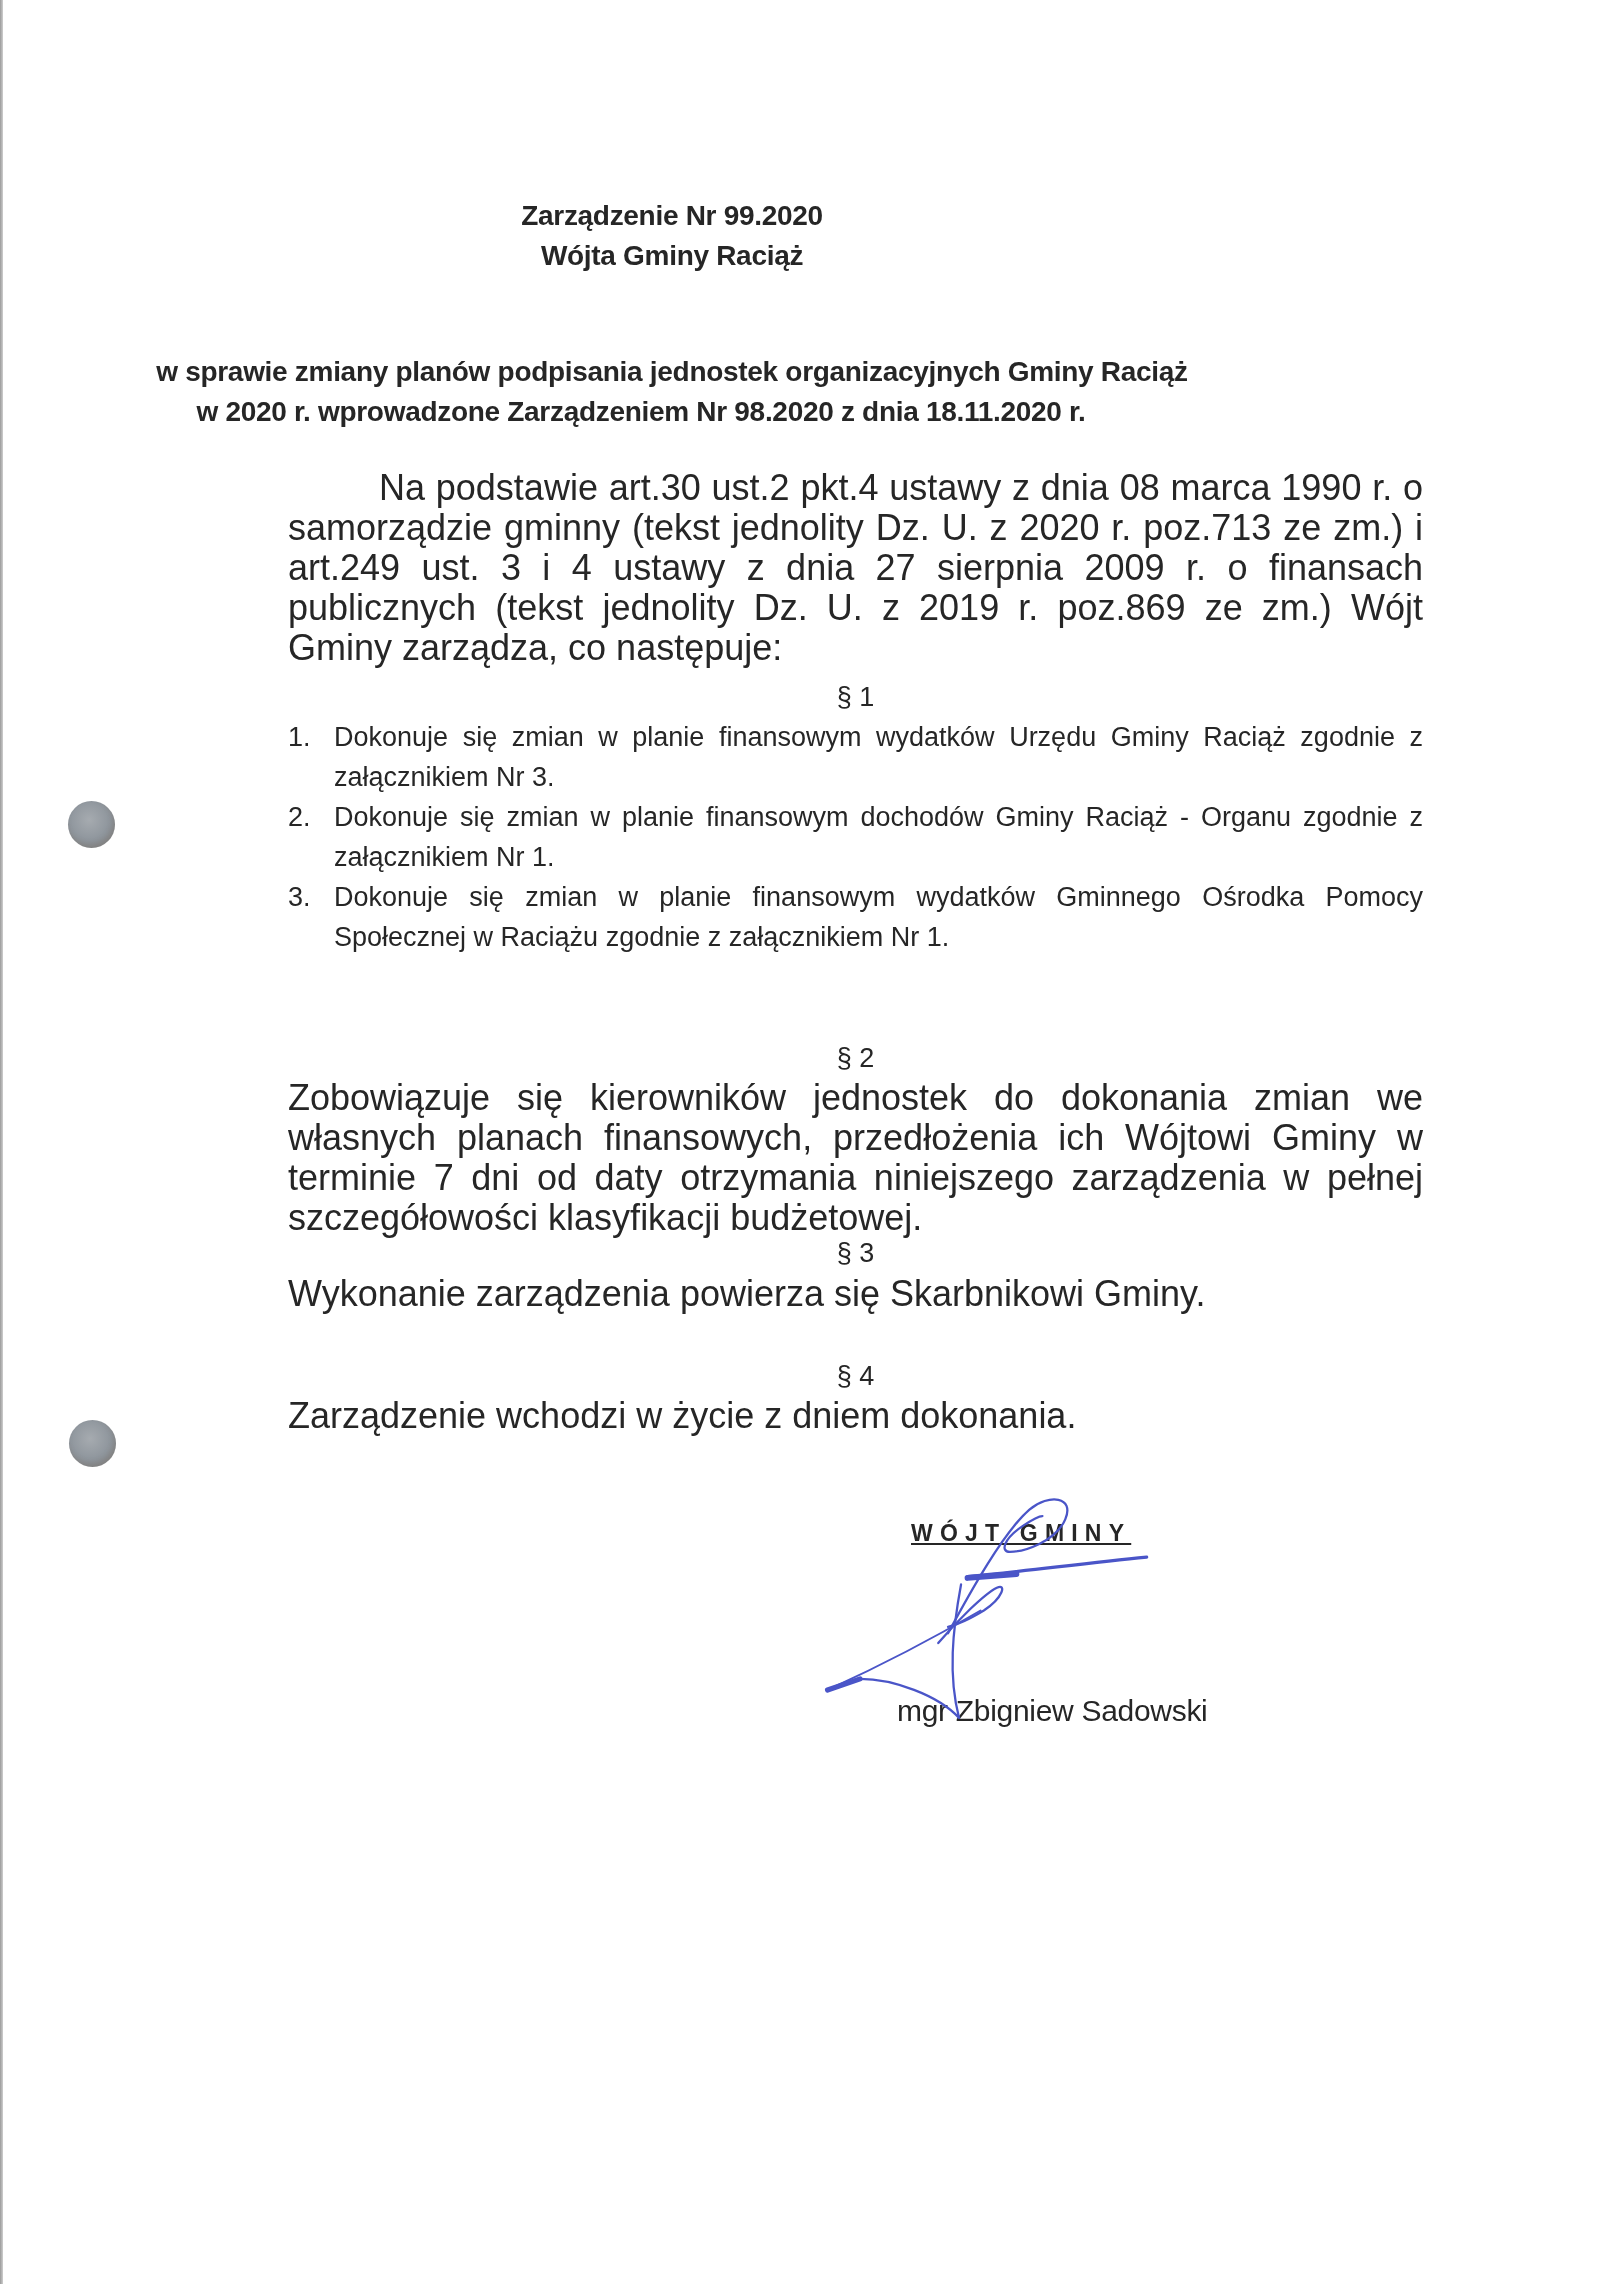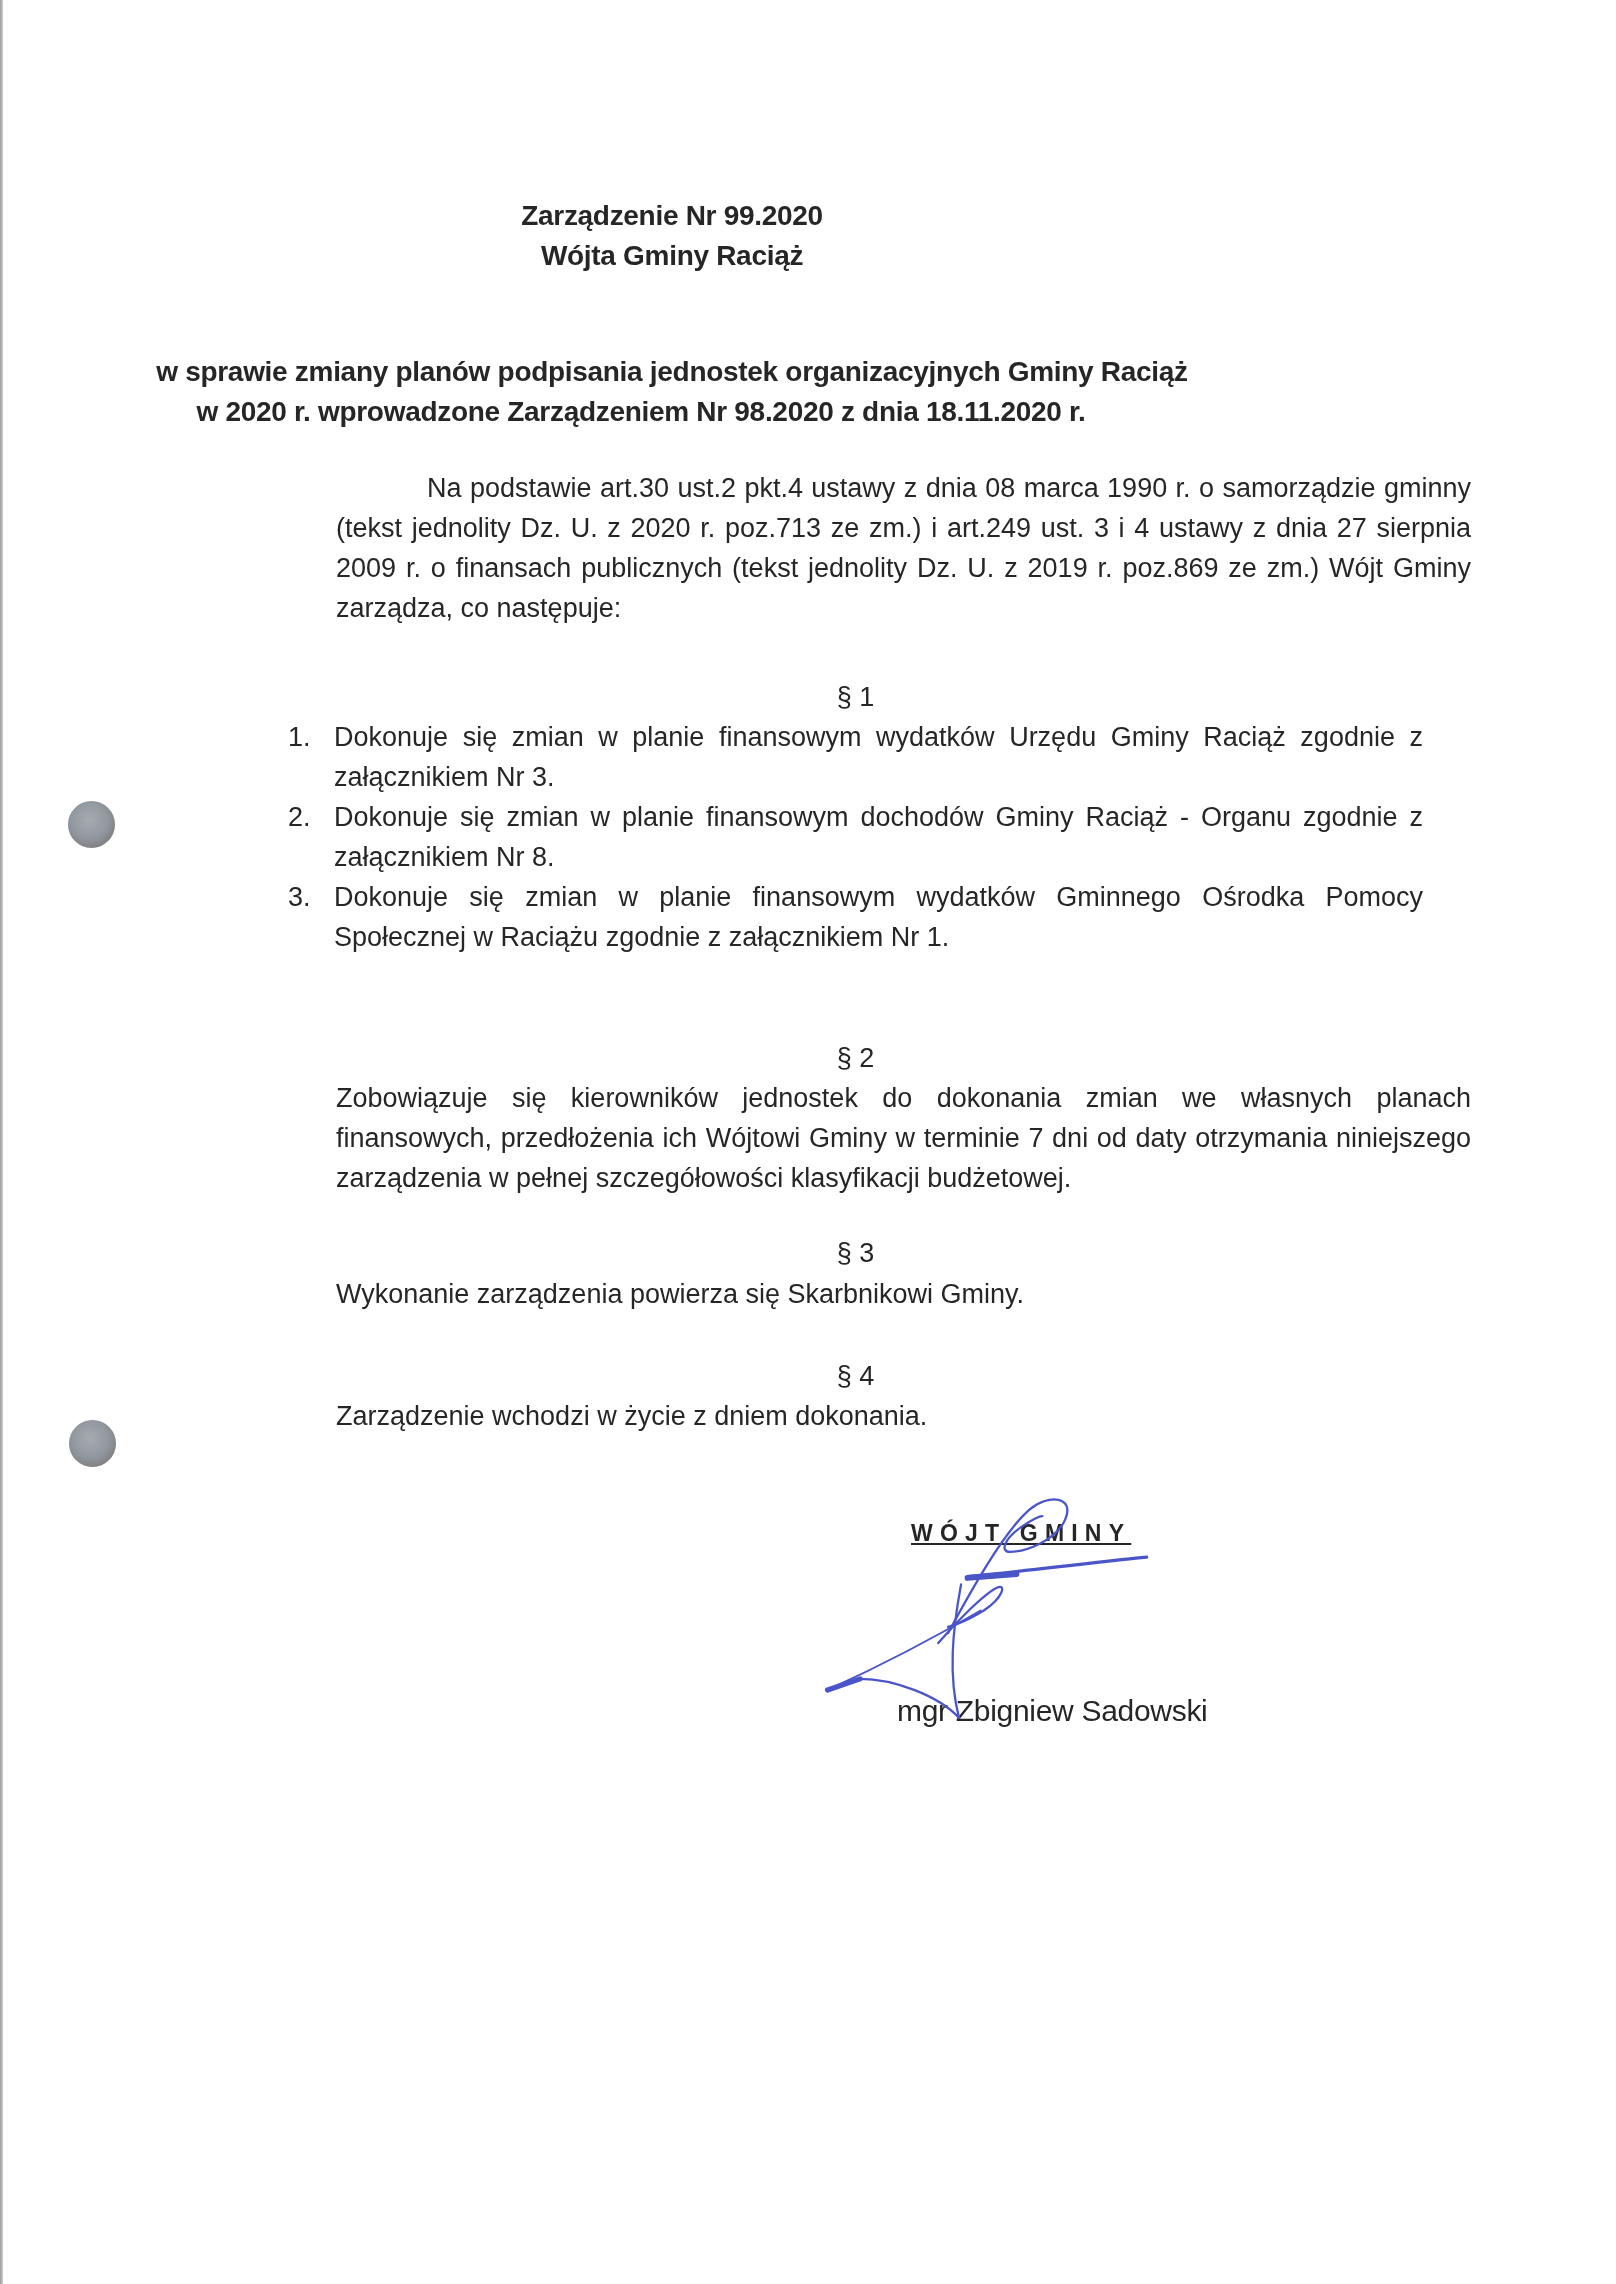--- a/index.html
+++ b/index.html
@@ -23,21 +23,21 @@
     position: absolute; left: 0; width: 1344px; text-align: center;
     font-weight: bold; font-size: 28px; line-height: 40px; letter-spacing: -0.3px;
   }
   .title-block { top: 196px; }
   .subject-block { top: 352px; }
   .subject-block div { white-space: nowrap; }
   .subject-line-2 { position: relative; left: -31px; }
 
   .text-block {
     position: absolute; left: 288px; width: 1135px;
-    font-size: 27px; line-height: 40px; text-align: justify; margin-left: 48px;
+    font-size: 36px; line-height: 40px; text-align: justify;
   }
   .preamble { top: 468px; text-indent: 91px; }
 
   .section-mark {
     position: absolute; left: 288px; width: 1135px; text-align: center;
     font-size: 27px; line-height: 40px;
   }
   .s1 { top: 677px; }
   .s2 { top: 1038px; }
   .s3 { top: 1233px; }
@@ -87,21 +87,21 @@
 <div class="text-block preamble">Na podstawie art.30 ust.2 pkt.4 ustawy z dnia 08 marca 1990 r. o samorządzie gminny (tekst jednolity Dz. U. z 2020 r. poz.713 ze zm.) i art.249 ust. 3 i 4 ustawy z dnia 27 sierpnia 2009 r. o finansach publicznych (tekst jednolity Dz. U. z 2019 r. poz.869 ze zm.) Wójt Gminy zarządza, co następuje:</div>
 
 <div class="section-mark s1">§ 1</div>
 <ol class="list">
   <li>
     <span class="num">1.</span>
     <span class="txt">Dokonuje się zmian w planie finansowym wydatków Urzędu Gminy Raciąż zgodnie z załącznikiem Nr 3.</span>
   </li>
   <li>
     <span class="num">2.</span>
-    <span class="txt">Dokonuje się zmian w planie finansowym dochodów Gminy Raciąż - Organu zgodnie z załącznikiem Nr 8.</span>
+    <span class="txt">Dokonuje się zmian w planie finansowym dochodów Gminy Raciąż - Organu zgodnie z załącznikiem Nr 1.</span>
   </li>
   <li>
     <span class="num">3.</span>
     <span class="txt">Dokonuje się zmian w planie finansowym  wydatków Gminnego Ośrodka Pomocy Społecznej w Raciążu  zgodnie z załącznikiem Nr 1.</span>
   </li>
 </ol>
 
 <div class="section-mark s2">§ 2</div>
 <div class="text-block p2">Zobowiązuje się kierowników jednostek do dokonania zmian we własnych planach finansowych,  przedłożenia ich Wójtowi Gminy w terminie 7 dni od daty otrzymania niniejszego zarządzenia w pełnej szczegółowości klasyfikacji budżetowej.</div>
 

